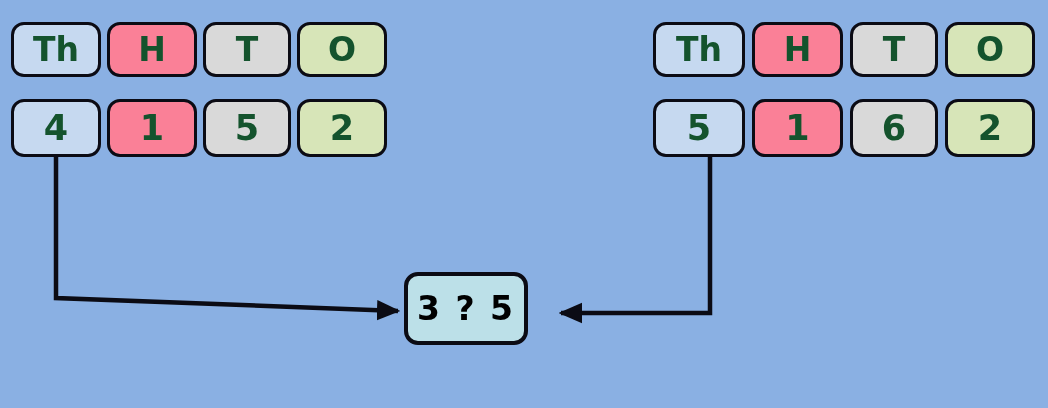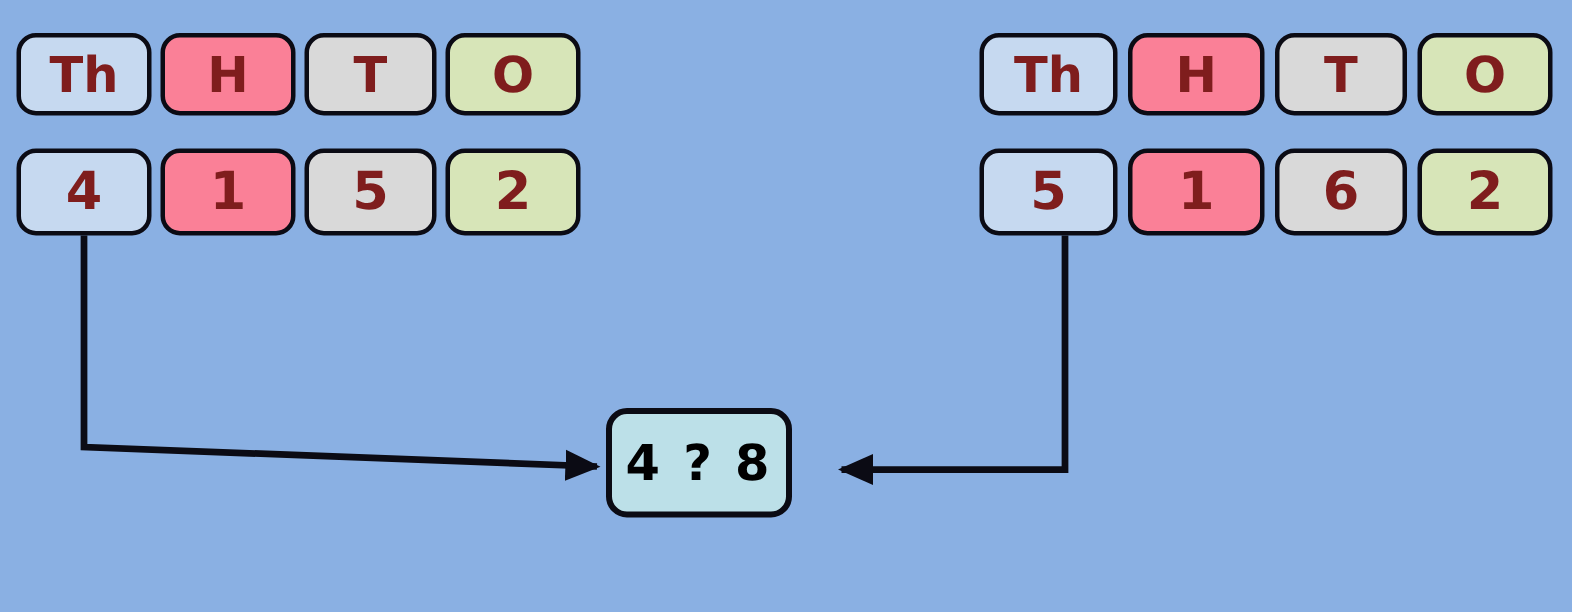--- a/index.html
+++ b/index.html
@@ -35,21 +35,21 @@
 
   .pv-cell {
     box-sizing: border-box;
     border: 3px solid #0b0b14;
     border-radius: 13px;
     display: flex;
     align-items: center;
     justify-content: center;
     font-weight: bold;
     font-size: 34px;
-    color: #7f1d1d;
+    color: #14532d;
     line-height: 1;
     letter-spacing: 0px;
     margin-top: 12px;
   }
   .pv-cell.header { font-size: 33px; }
   .pv-cell.value  { font-size: 35px; }
 
   .c-blue  { background: #c6d9f0; }
   .c-pink  { background: #fa8097; }
   .c-grey  { background: #d9d9d9; }
@@ -122,15 +122,15 @@
       <marker id="arrow-left" viewBox="0 0 10 10" refX="9" refY="5" markerWidth="5.2" markerHeight="5.2" orient="auto-start-reverse">
         <path d="M 0 0.6 L 10 5 L 0 9.4 z" fill="#0b0b14"></path>
       </marker>
     </defs>
 
     <path d="M 56 157 L 56 298 L 398 311" fill="none" stroke="#0b0b14" stroke-width="4.5" stroke-linecap="butt" stroke-linejoin="miter" marker-end="url(#arrow-right)"></path>
 
     <path d="M 710 157 L 710 313 L 561 313" fill="none" stroke="#0b0b14" stroke-width="4.5" stroke-linecap="butt" stroke-linejoin="miter" marker-end="url(#arrow-left)"></path>
   </svg>
 
-  <div id="compare-box">4 ? 8</div>
+  <div id="compare-box">3 ? 5</div>
 
 </div>
 
 </body></html>

